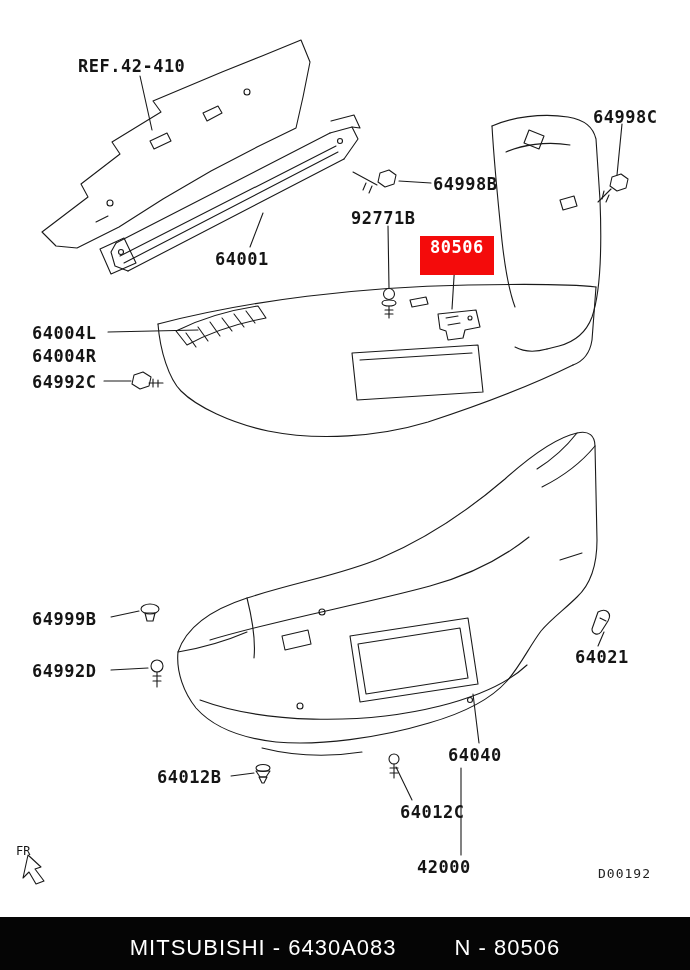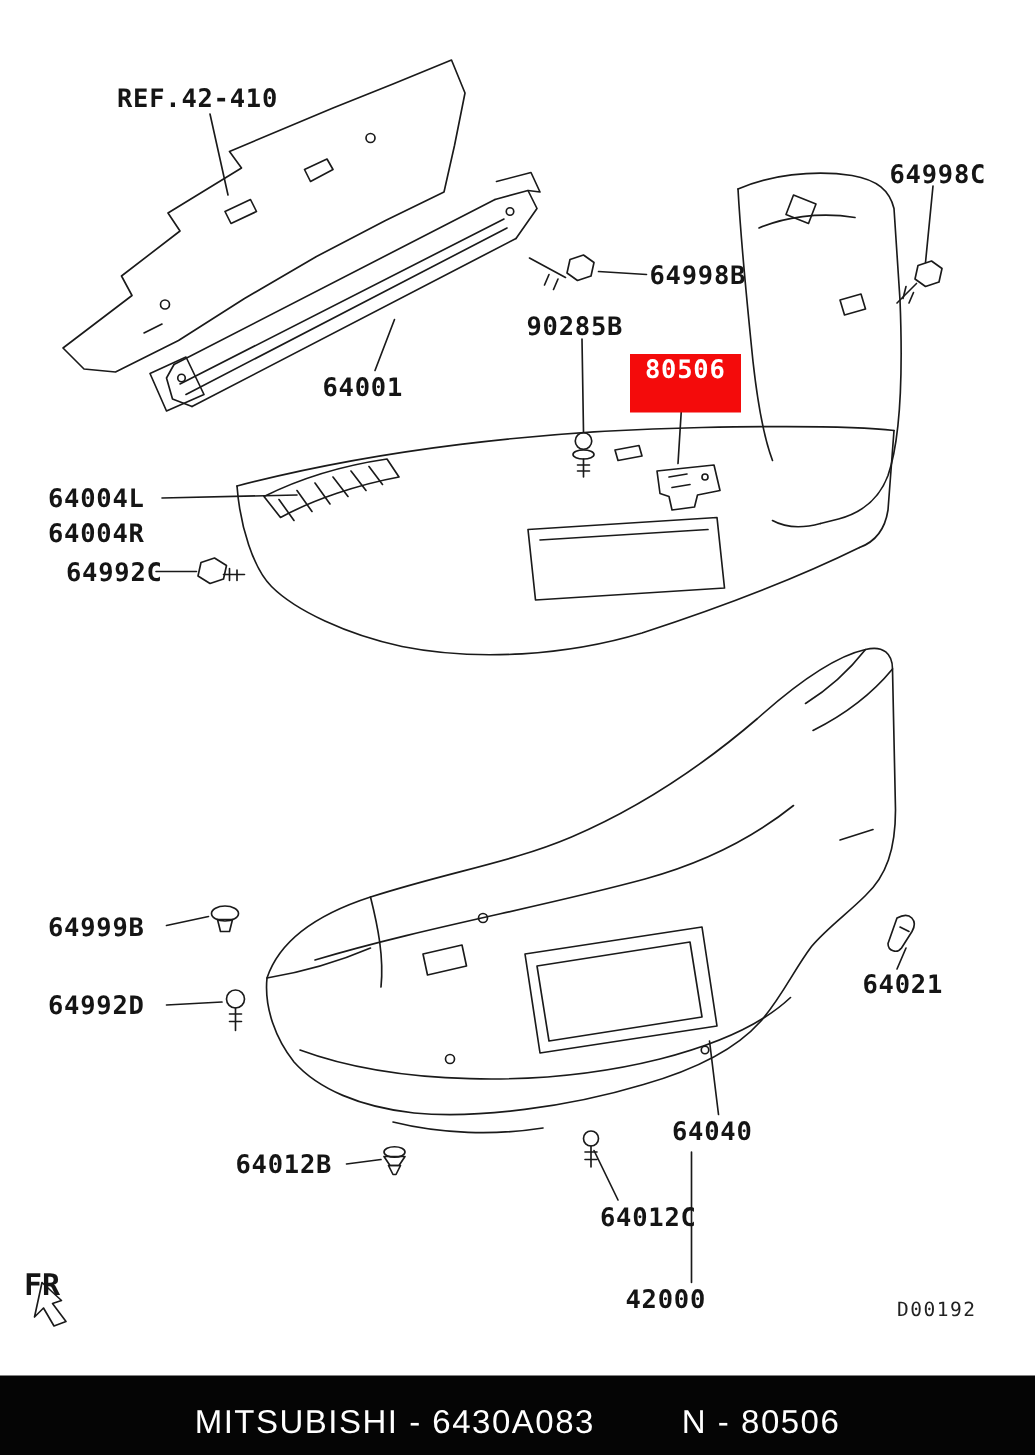--- a/index.html
+++ b/index.html
@@ -24,21 +24,21 @@
     position: absolute; z-index: 3; white-space: nowrap;
     font-weight: 700; font-size: 17px; line-height: 1.1;
     color: #151515; letter-spacing: 0.5px;
   }
   .part-label.highlight {
     background: var(--hl, #f40b0b); color: #ffffff;
     padding: 2px 10px 18px; z-index: 4;
   }
   .fr-label {
     position: absolute; left: 16px; top: 844px; z-index: 3;
-    font-weight: 700; font-size: 20px; color: #151515;
+    font-weight: 400; font-size: 12px; color: #151515;
   }
   .drawing-code {
     position: absolute; left: 598px; top: 866px; z-index: 3;
     font-size: 13px; font-weight: 400; color: #222; letter-spacing: 1px;
   }
   .footer-bar {
     position: absolute; left: 0; top: 917px; width: 690px; height: 61px;
     background: #050505; color: #ffffff; z-index: 5;
     display: flex; align-items: center; justify-content: center; gap: 58px;
     font-family: "Liberation Sans", sans-serif; font-size: 22px; letter-spacing: 1px;
@@ -156,26 +156,26 @@
 
       <path d="M28,855 L41,867 L35,869 L44,881 L36,884 L29,872 L23,878 Z" fill="#ffffff"></path>
     </g>
   </svg>
 
 
   <div>
       <div class="part-label" style="left: 78px; top: 57px;">REF.42-410</div>
       <div class="part-label" style="left: 593px; top: 108px;">64998C</div>
       <div class="part-label" style="left: 433px; top: 175px;">64998B</div>
-      <div class="part-label" style="left: 351px; top: 209px;">90285B</div>
+      <div class="part-label" style="left: 351px; top: 209px;">92771B</div>
       <div class="part-label highlight" style="left: 420px; top: 236px;">80506</div>
       <div class="part-label" style="left: 215px; top: 250px;">64001</div>
       <div class="part-label" style="left: 32px; top: 324px;">64004L</div>
       <div class="part-label" style="left: 32px; top: 347px;">64004R</div>
-      <div class="part-label" style="left: 32px; top: 373px; margin-left: 12px;">64992C</div>
+      <div class="part-label" style="left: 32px; top: 373px;">64992C</div>
       <div class="part-label" style="left: 32px; top: 610px; text-align: right;">64999B</div>
       <div class="part-label" style="left: 32px; top: 662px;">64992D</div>
       <div class="part-label" style="left: 575px; top: 648px;">64021</div>
       <div class="part-label" style="left: 157px; top: 768px;">64012B</div>
       <div class="part-label" style="left: 400px; top: 803px; text-align: center;">64012C</div>
       <div class="part-label" style="left: 448px; top: 746px;">64040</div>
       <div class="part-label" style="left: 417px; top: 858px;">42000</div>
     </div>
 
   <div class="fr-label">FR</div>

